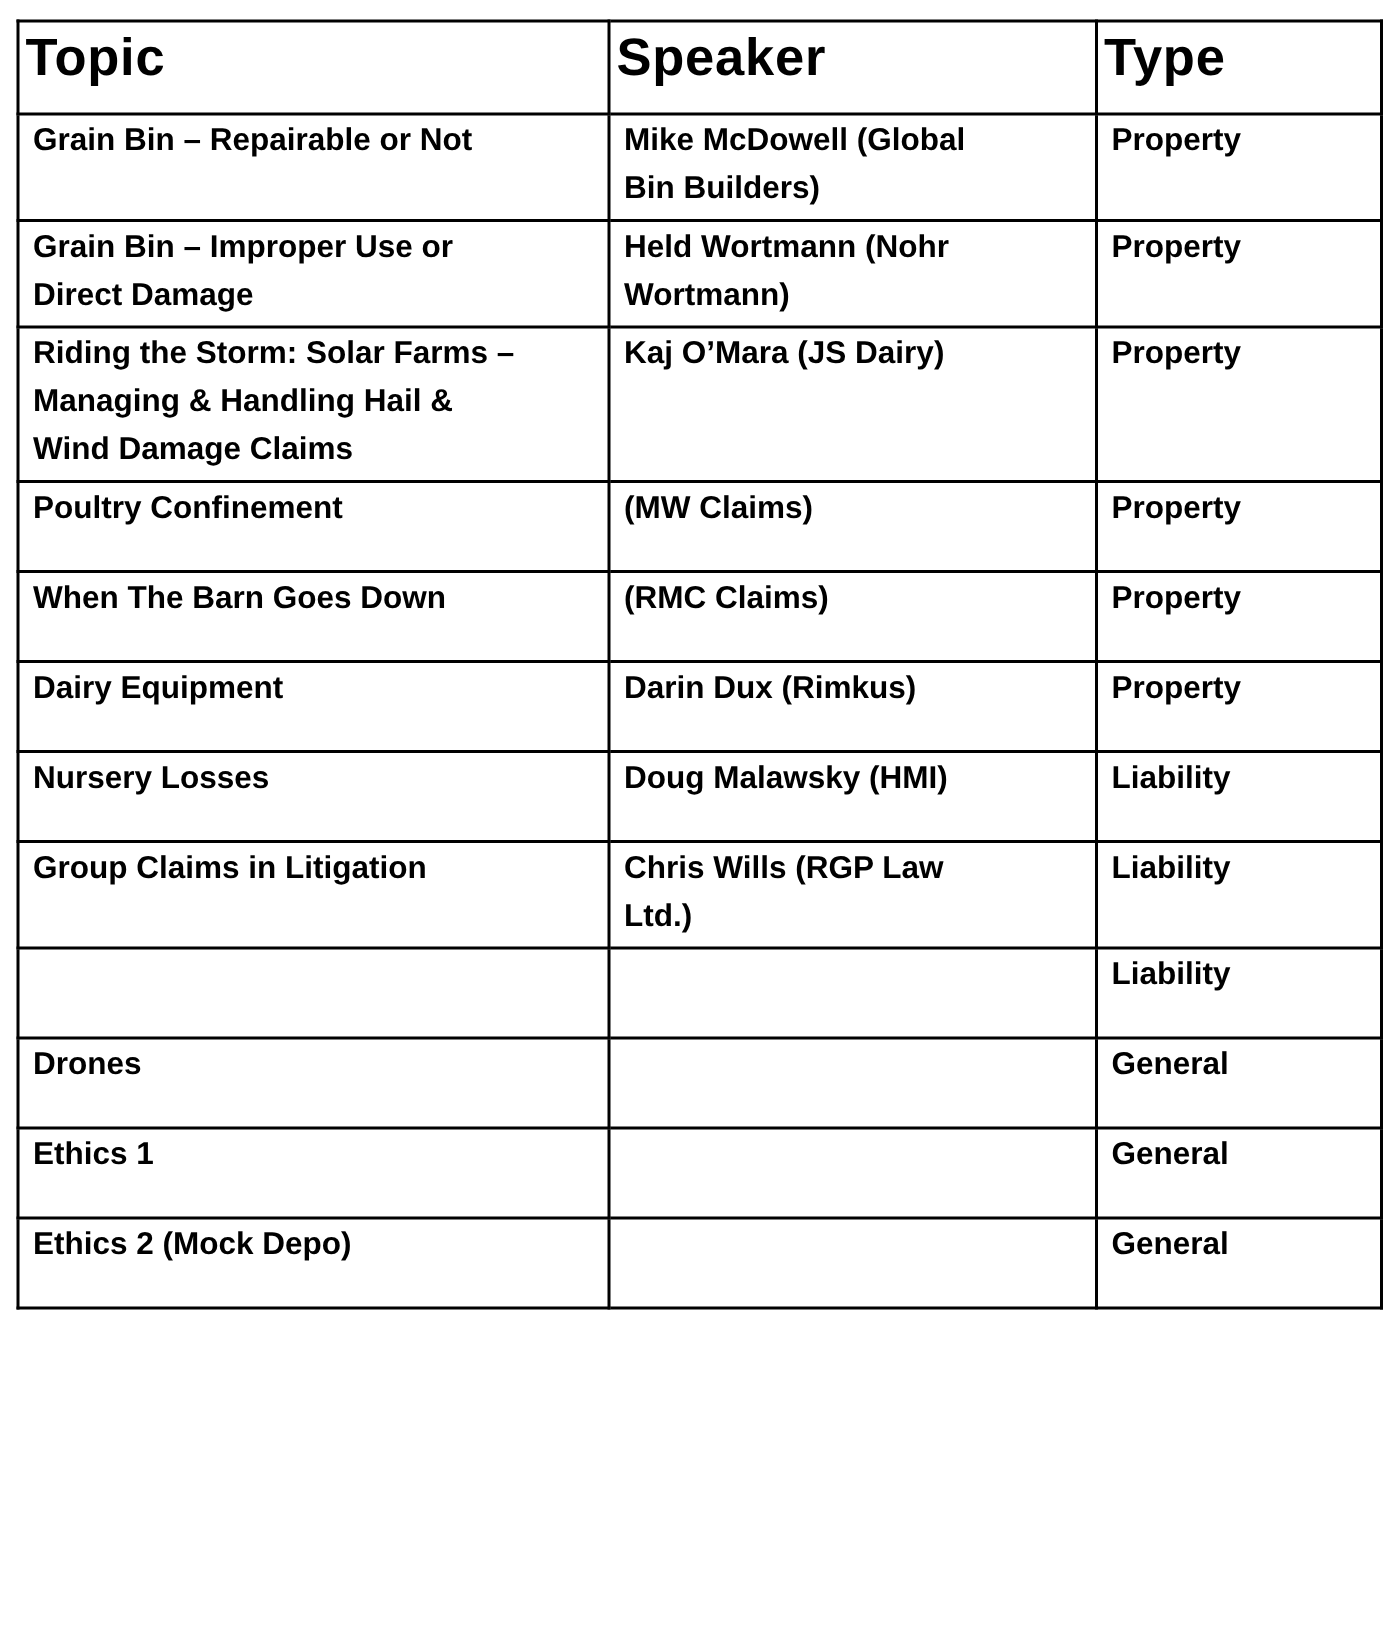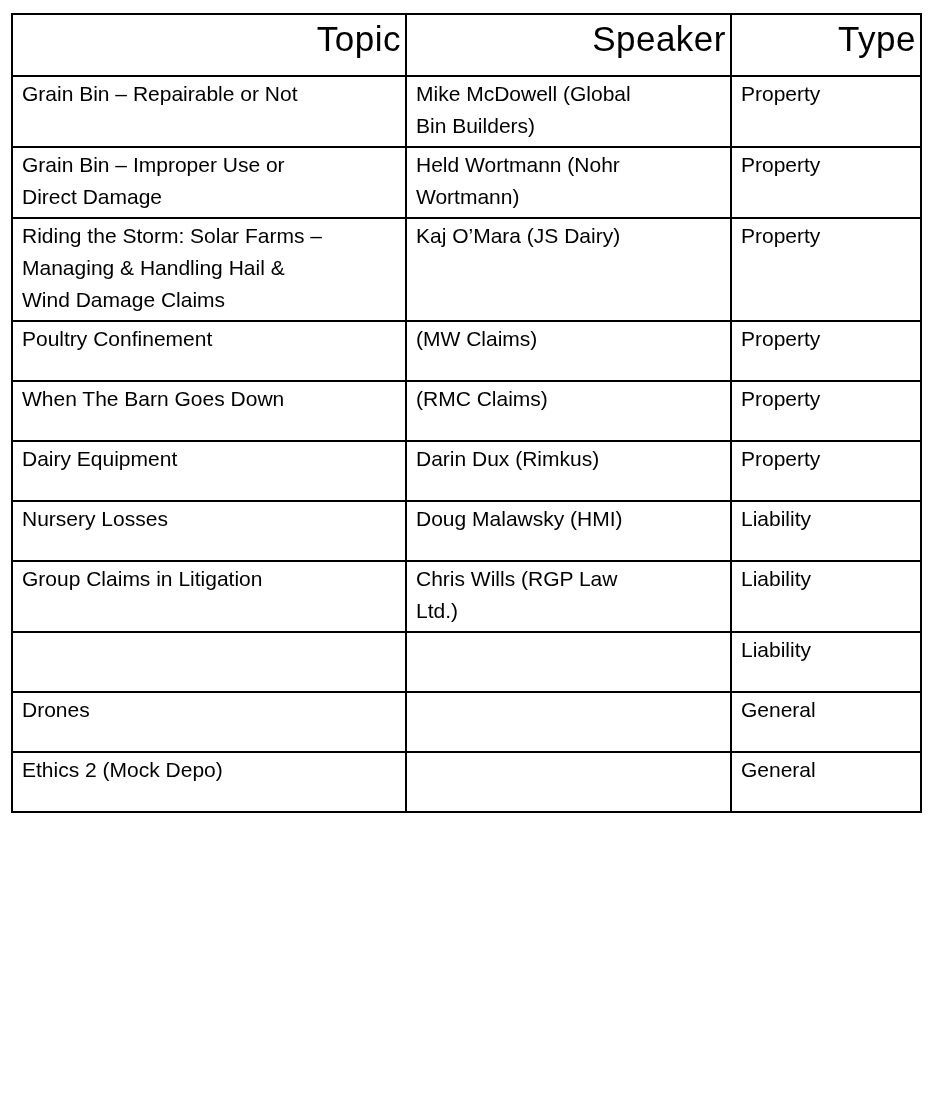--- a/index.html
+++ b/index.html
@@ -31,34 +31,35 @@
   .schedule-table col.col-type    { width: 190px; }
   .schedule-table th,
   .schedule-table td {
     border: 2px solid #000000;
     box-sizing: border-box;
     background: #ffffff;
   }
   .schedule-table th {
     height: 62px;
     font-size: 35px;
-    font-weight: 400;
-    text-align: right;
+    font-weight: 700;
+    text-align: left;
     vertical-align: middle;
     padding: 0 4px 12px 4px;
     letter-spacing: 0.5px;
   }
   .schedule-table td {
     height: 60px;
     vertical-align: top;
     font-size: 21px;
     line-height: 32px;
     padding: 1px 24px 4px 9px;
     white-space: pre-line;
     overflow: hidden;
+    font-weight: bold;
   }
 </style>
 </head>
 <body>
 
 <div class="page">
   <table class="schedule-table">
     <colgroup>
       <col class="col-topic">
       <col class="col-speaker">
@@ -122,19 +123,24 @@
           <td></td>
           <td></td>
           <td>Liability</td>
         </tr>
         <tr>
           <td>Drones</td>
           <td></td>
           <td>General</td>
         </tr>
         <tr>
+          <td>Ethics 1</td>
+          <td></td>
+          <td>General</td>
+        </tr>
+        <tr>
           <td>Ethics 2 (Mock Depo)</td>
           <td></td>
           <td>General</td>
         </tr>
       </tbody>
   </table>
 </div>
 
 </body></html>

